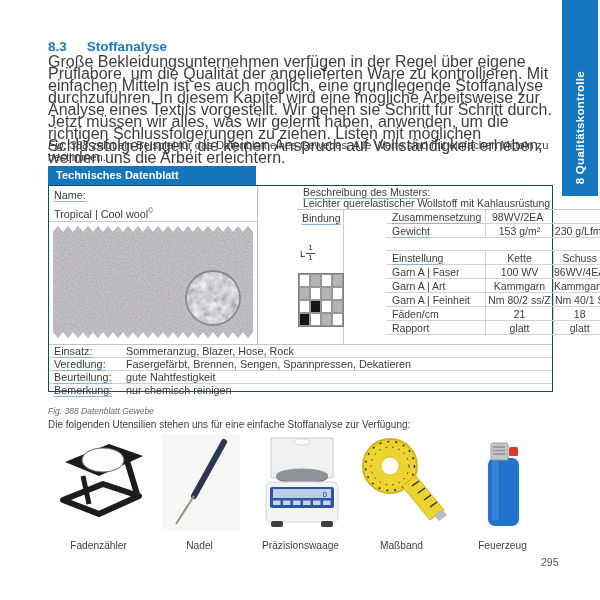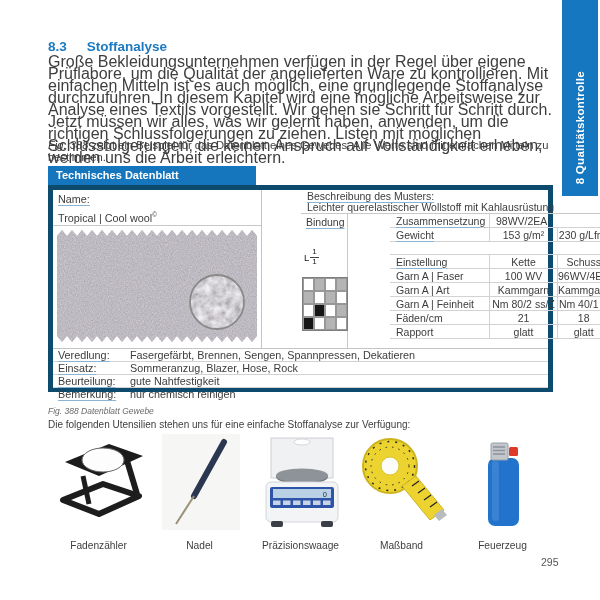--- a/index.html
+++ b/index.html
@@ -30,21 +30,21 @@
   .figref { position: absolute; left: 48px; top: 139px; width: 506px; font-size: 11.2px; }
   .figref .it { font-style: italic; }
   
   .ds-header {
     position: absolute; left: 48px; top: 166px; width: 208px; height: 19px;
     background: #1576bd; color: #fff; font-size: 11px; font-weight: bold;
     line-height: 19px; padding-left: 8px;
   }
   .ds-table {
     position: absolute; left: 48px; top: 185px; width: 505px; height: 207px;
-    border: 5px solid #0c4a6e; display: flex; flex-direction: column;
+    border: 1px solid #0c4a6e; display: flex; flex-direction: column;
     font-size: 10.5px; color: #3c3c3c;
   }
   .ds-top { display: flex; height: 158px; }
   .ds-left { width: 210px; border-right: 1px solid #c4c4c4; display: flex; flex-direction: column; }
   .name-cell { height: 36px; border-bottom: 1px solid #c8c8c8; padding: 2px 0 0 5px; font-size: 10.8px; line-height: 15px; }
   .swatch-cell { flex: 1; padding: 2px; }
   .ds-right { flex: 1; display: flex; flex-direction: column; margin-left: 39px; }
   .desc-cell { height: 24px; border-bottom: 1px solid #c8c8c8; padding: 1px 0 0 6px; line-height: 11.3px; }
   .rc-body { flex: 1; display: flex; gap: 42px; }
   .bstrip { width: 47px; border-right: 1px solid #c8c8c8; }
@@ -208,26 +208,26 @@
             <span class="v">glatt</span>
             <span class="v2">glatt</span>
           </div>
           <div class="rrow fill"></div>
         </div>
       </div>
     </div>
   </div>
   <div class="ds-bottom">
     <div class="brow">
+      <span class="blabel u">Einsatz:</span>
+      <span>Sommeranzug, Blazer, Hose, Rock</span>
+    </div>
+    <div class="brow">
       <span class="blabel u">Veredlung:</span>
       <span>Fasergefärbt, Brennen, Sengen, Spannpressen, Dekatieren</span>
-    </div>
-    <div class="brow">
-      <span class="blabel u">Einsatz:</span>
-      <span>Sommeranzug, Blazer, Hose, Rock</span>
     </div>
     <div class="brow">
       <span class="blabel u">Beurteilung:</span>
       <span>gute Nahtfestigkeit</span>
     </div>
     <div class="brow">
       <span class="blabel u">Bemerkung:</span>
       <span>nur chemisch reinigen</span>
     </div>
   </div>

